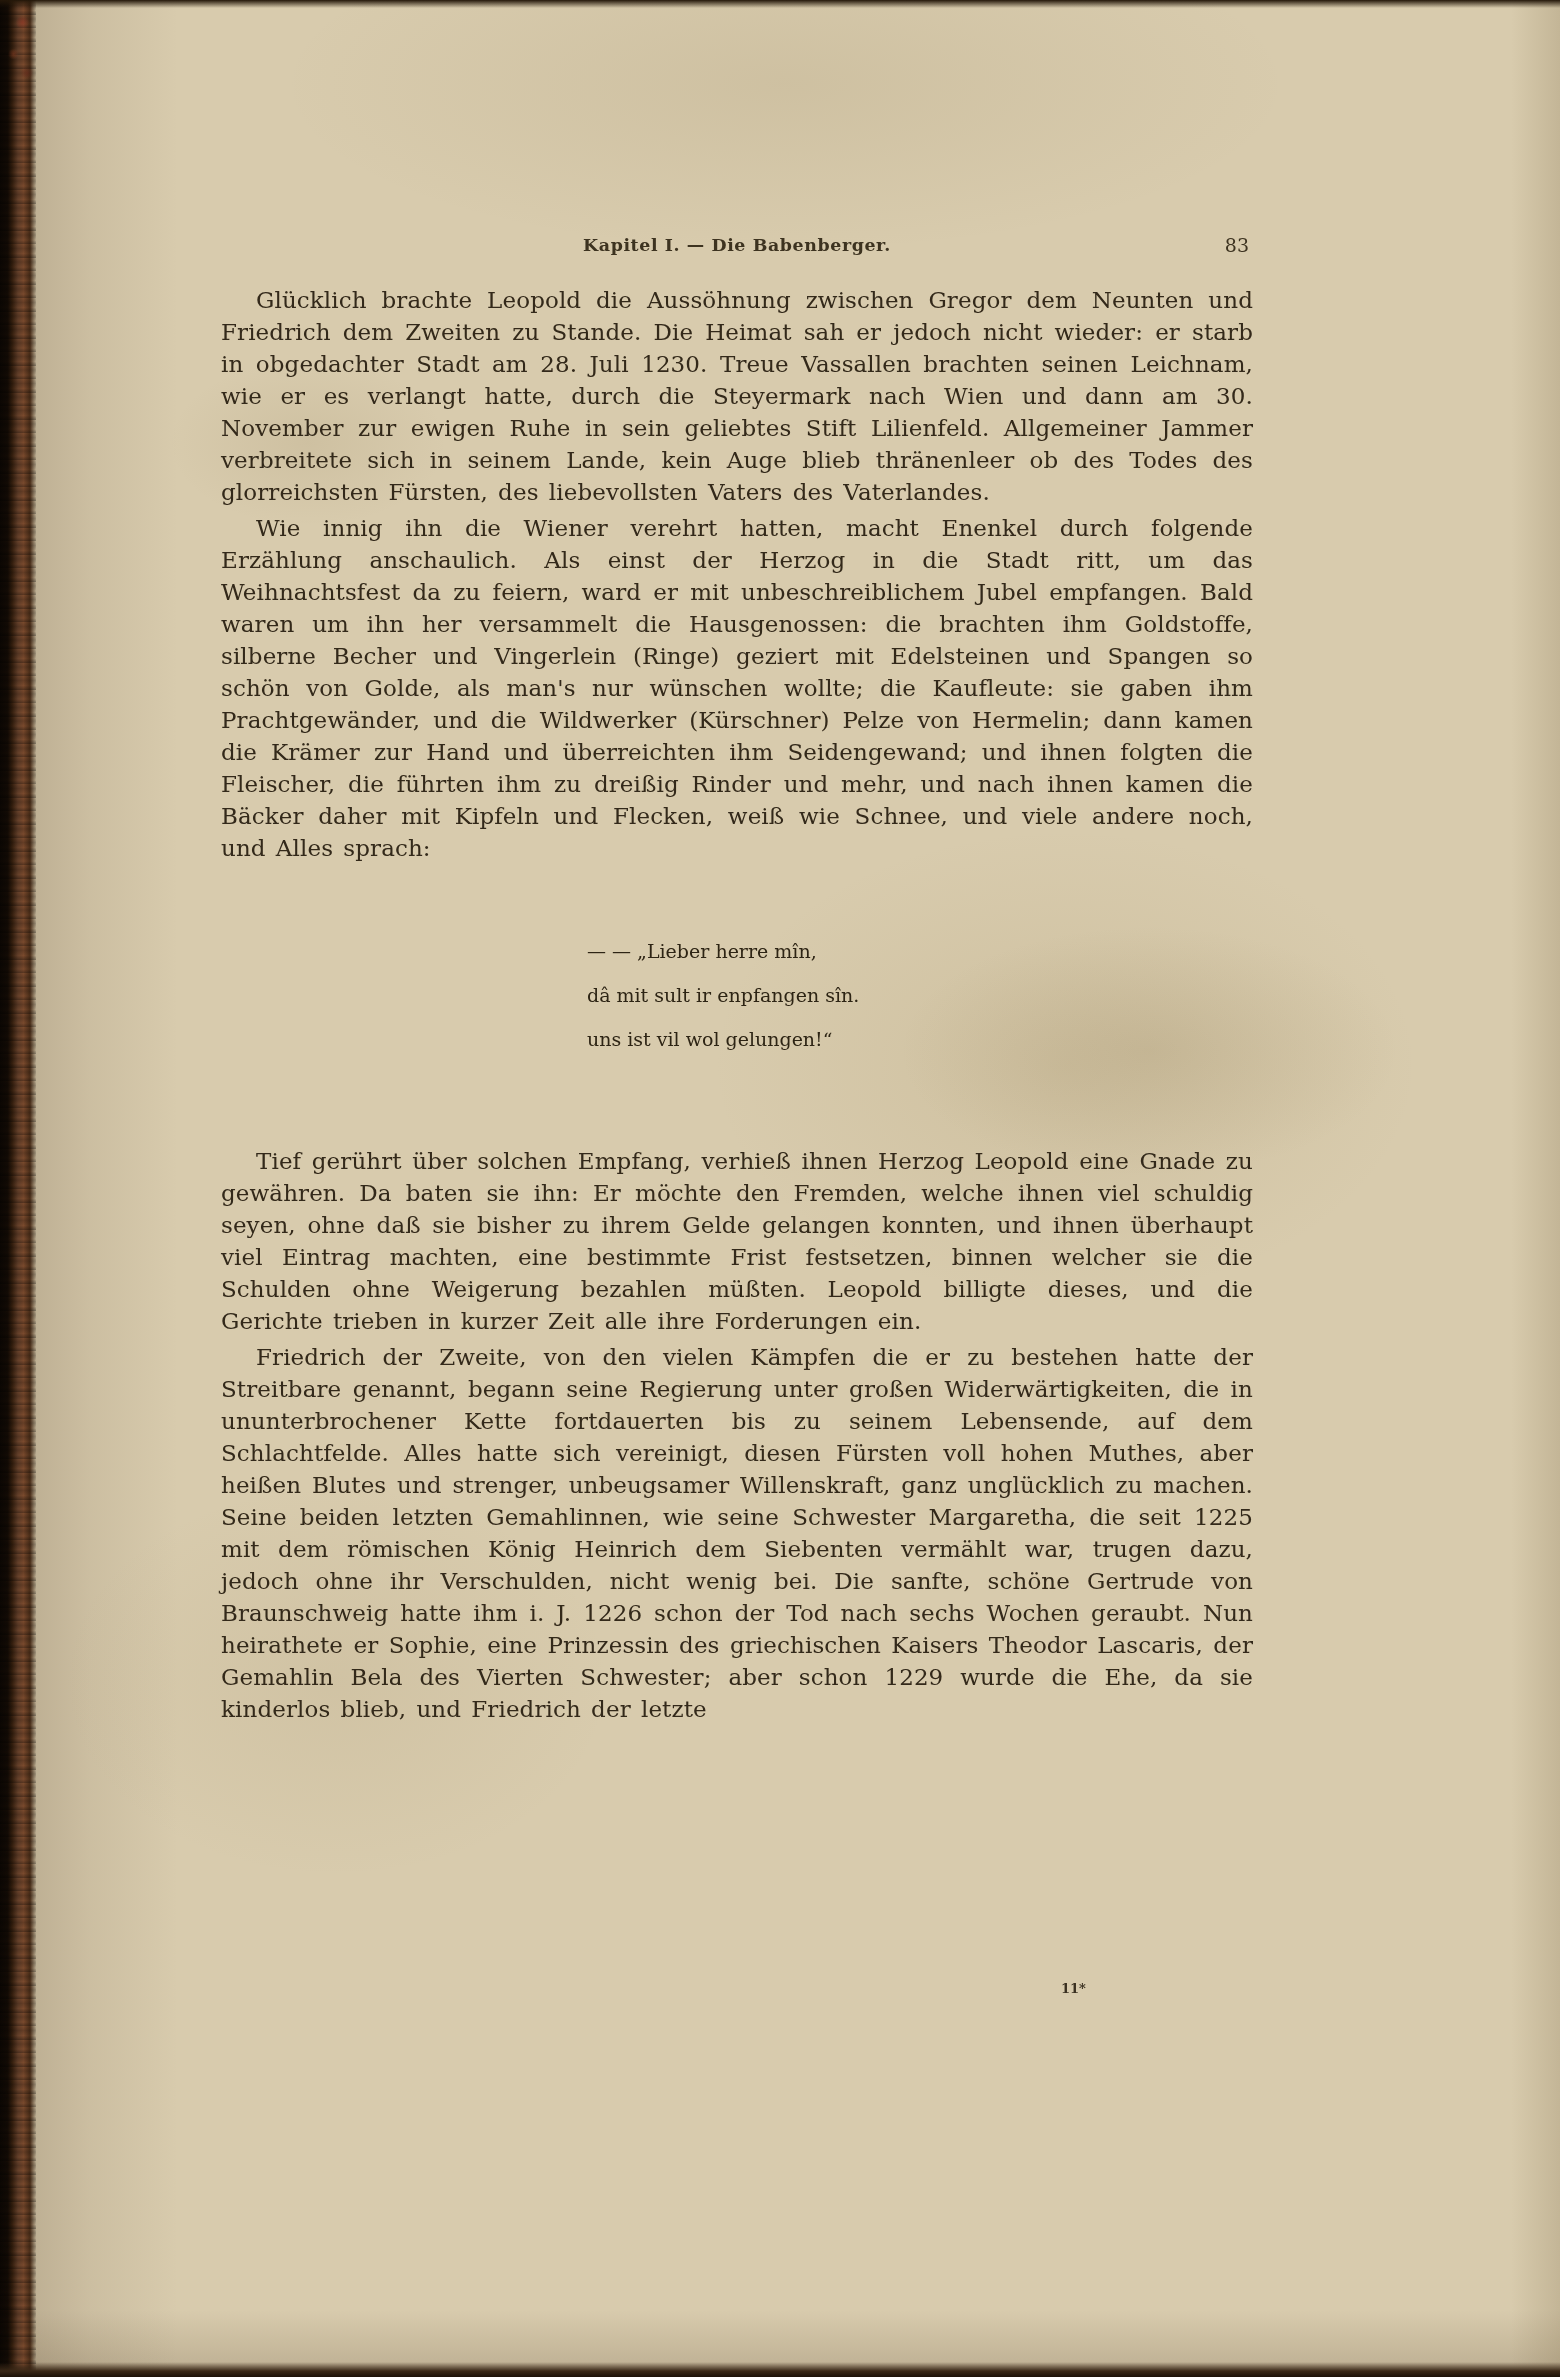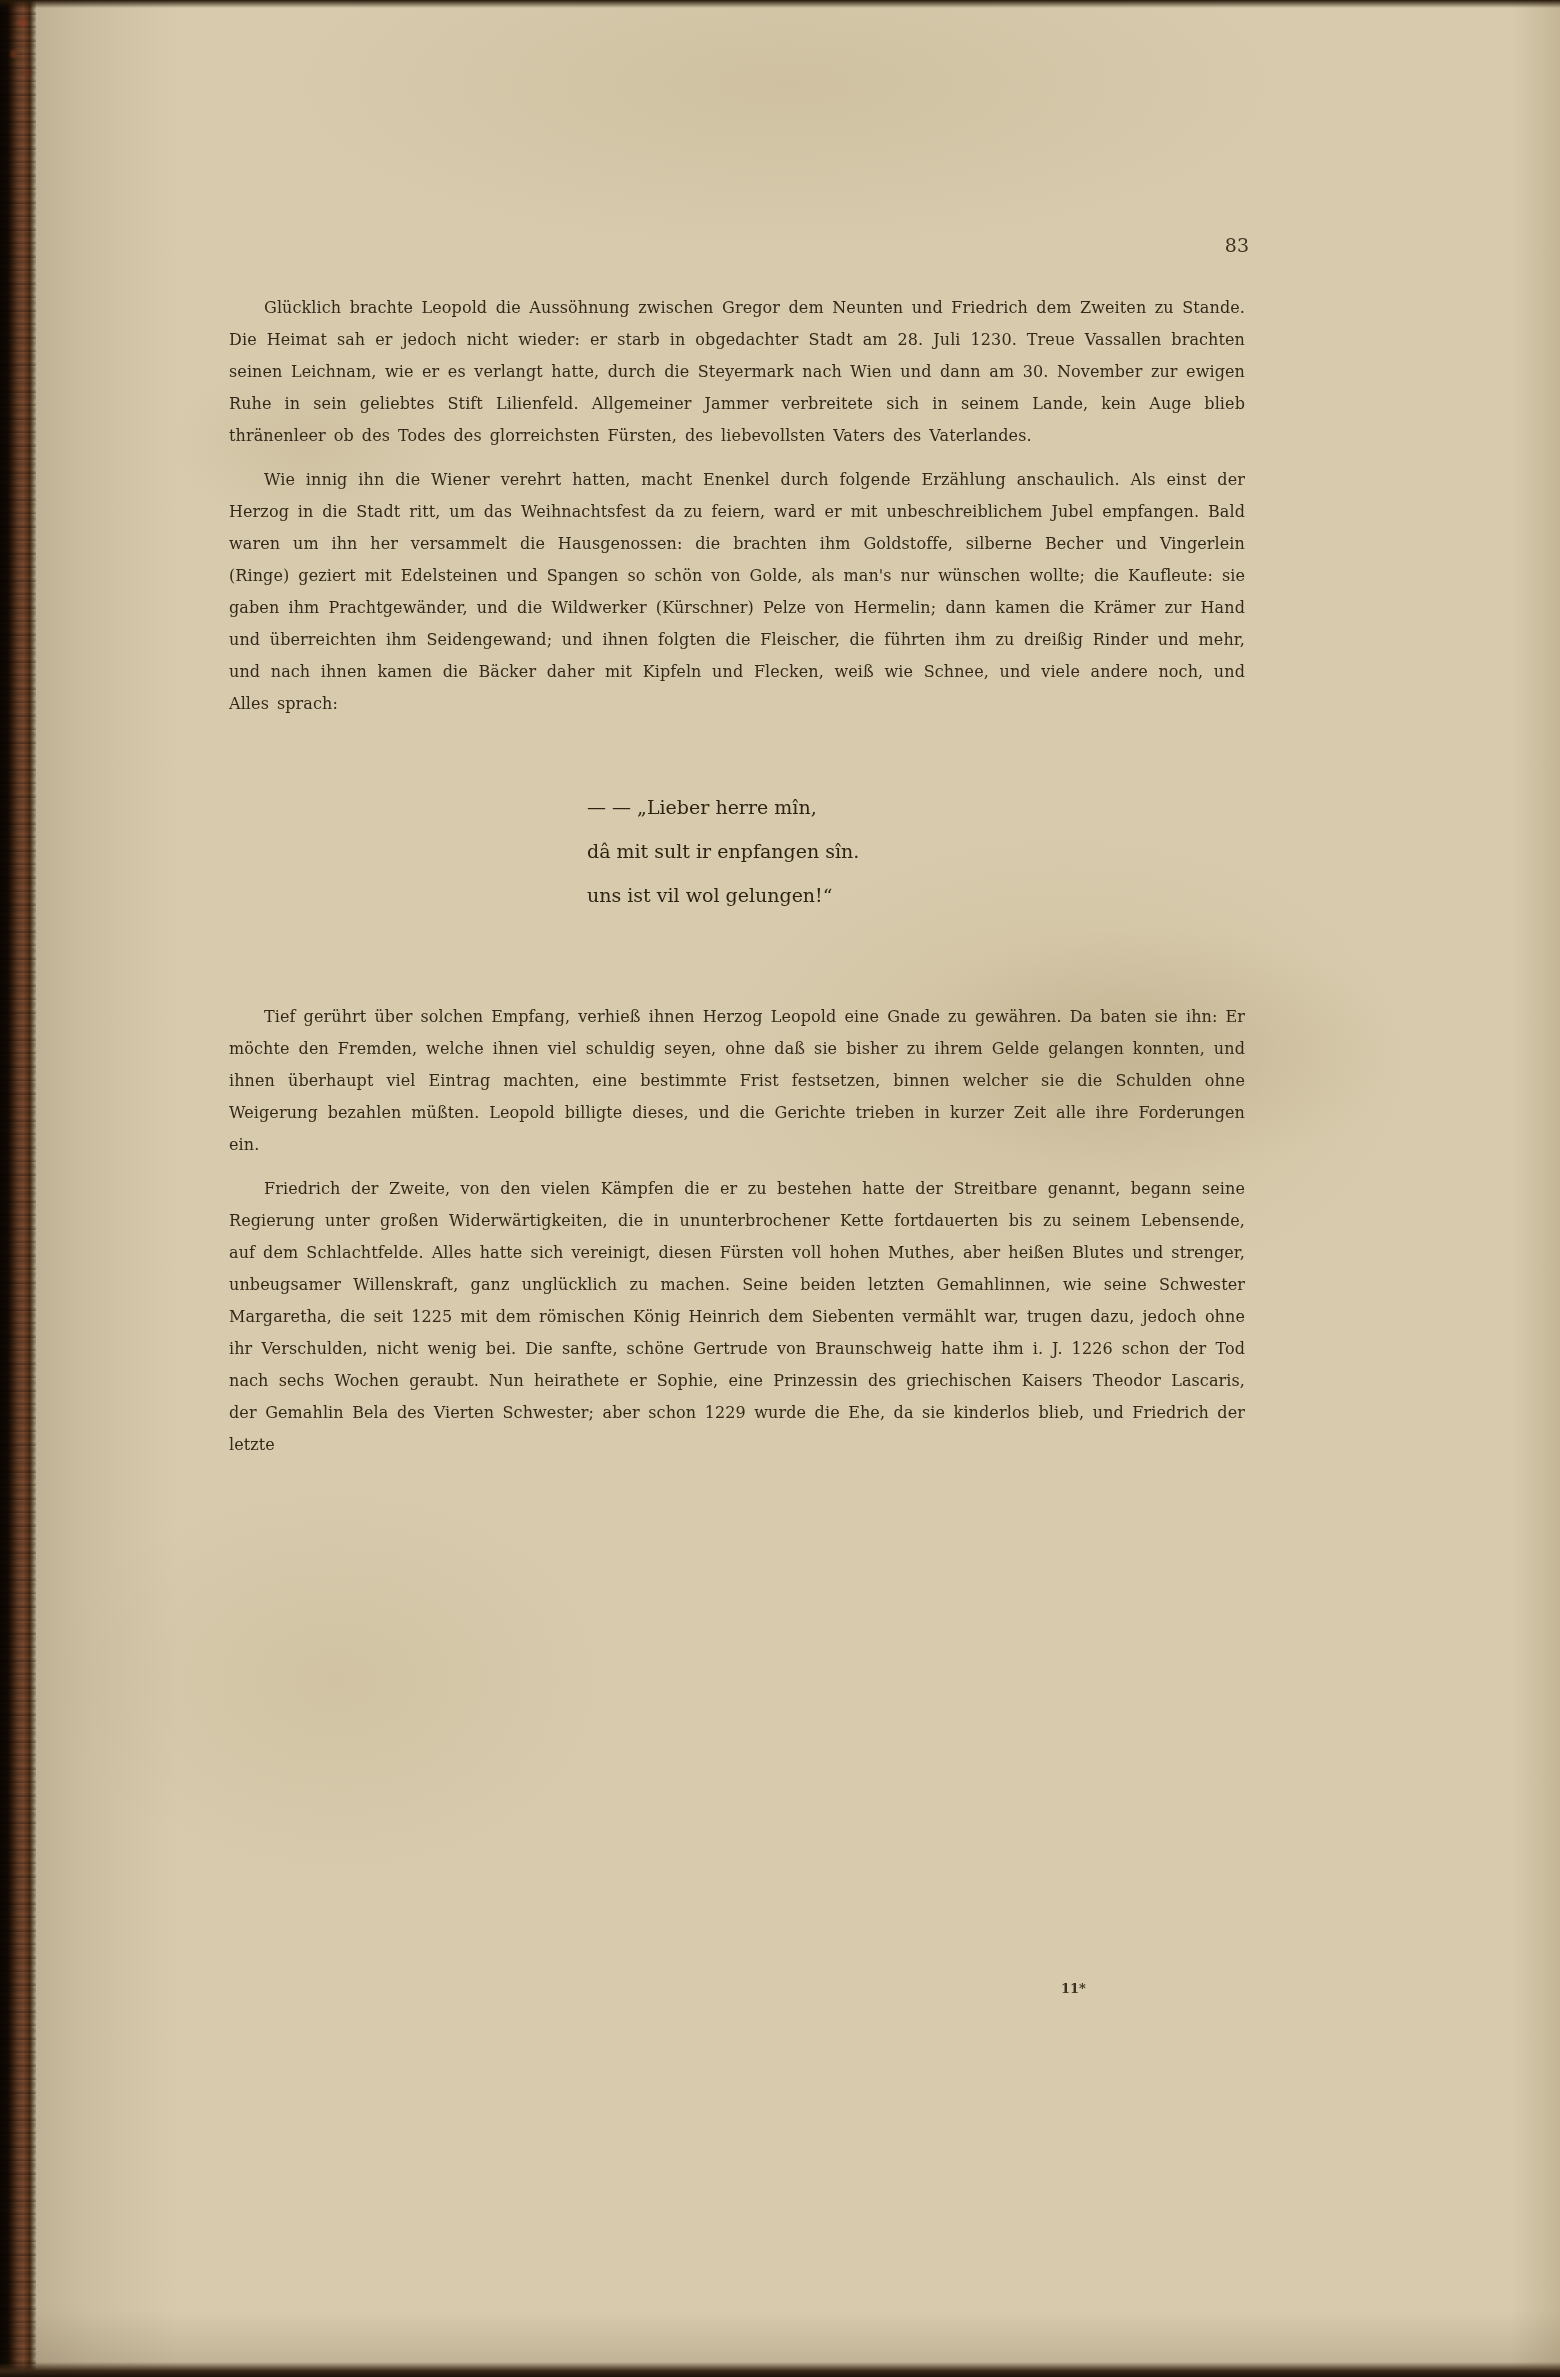--- a/index.html
+++ b/index.html
@@ -98,24 +98,24 @@
 
   
   .text-block {
     position: absolute;
     left: 217px;
     top: 280px;
     width: 1040px;
     color: #33291a;
   }
   .body-para {
-    margin: 12px;
+    margin: 4px;
     text-indent: 35px;
     text-align: justify;
-    font-size: 16px;
+    font-size: 23px;
     line-height: 32px;
     word-spacing: 2.8px;
     letter-spacing: 0.1px;
   }
   .verse {
     margin: 65px 0 84px 370px;
     font-size: 19px;
     line-height: 44px;
     font-weight: normal;
     color: #2d2414;
@@ -137,20 +137,21 @@
 <div class="page">
 
   <div class="binding"></div>
   <div class="corner-marble"></div>
   <div class="edge-top"></div>
   <div class="edge-bottom"></div>
   <div class="stain-a"></div>
   <div class="stain-b"></div>
 
   <div class="running-head">
+    <span class="running-title">Kapitel I. — Die Babenberger.</span>
     <span class="page-number">83</span>
   </div>
 
   <div class="text-block">
     <p class="body-para">Glücklich brachte Leopold die Aussöhnung zwischen Gregor dem Neunten und Friedrich dem Zweiten zu Stande. Die Heimat sah er jedoch nicht wieder: er starb in obgedachter Stadt am 28. Juli 1230. Treue Vassallen brachten seinen Leichnam, wie er es verlangt hatte, durch die Steyermark nach Wien und dann am 30. November zur ewigen Ruhe in sein geliebtes Stift Lilienfeld. Allgemeiner Jammer verbreitete sich in seinem Lande, kein Auge blieb thränenleer ob des Todes des glorreichsten Fürsten, des liebevollsten Vaters des Vaterlandes.</p>
 
     <p class="body-para">Wie innig ihn die Wiener verehrt hatten, macht Enenkel durch folgende Erzählung anschaulich. Als einst der Herzog in die Stadt ritt, um das Weihnachtsfest da zu feiern, ward er mit unbeschreiblichem Jubel empfangen. Bald waren um ihn her versammelt die Hausgenossen: die brachten ihm Goldstoffe, silberne Becher und Vingerlein (Ringe) geziert mit Edelsteinen und Spangen so schön von Golde, als man's nur wünschen wollte; die Kaufleute: sie gaben ihm Prachtgewänder, und die Wildwerker (Kürschner) Pelze von Hermelin; dann kamen die Krämer zur Hand und überreichten ihm Seidengewand; und ihnen folgten die Fleischer, die führten ihm zu dreißig Rinder und mehr, und nach ihnen kamen die Bäcker daher mit Kipfeln und Flecken, weiß wie Schnee, und viele andere noch, und Alles sprach:</p>
 
     <div class="verse">
       <div class="verse-line">— — „Lieber herre mîn,</div>

